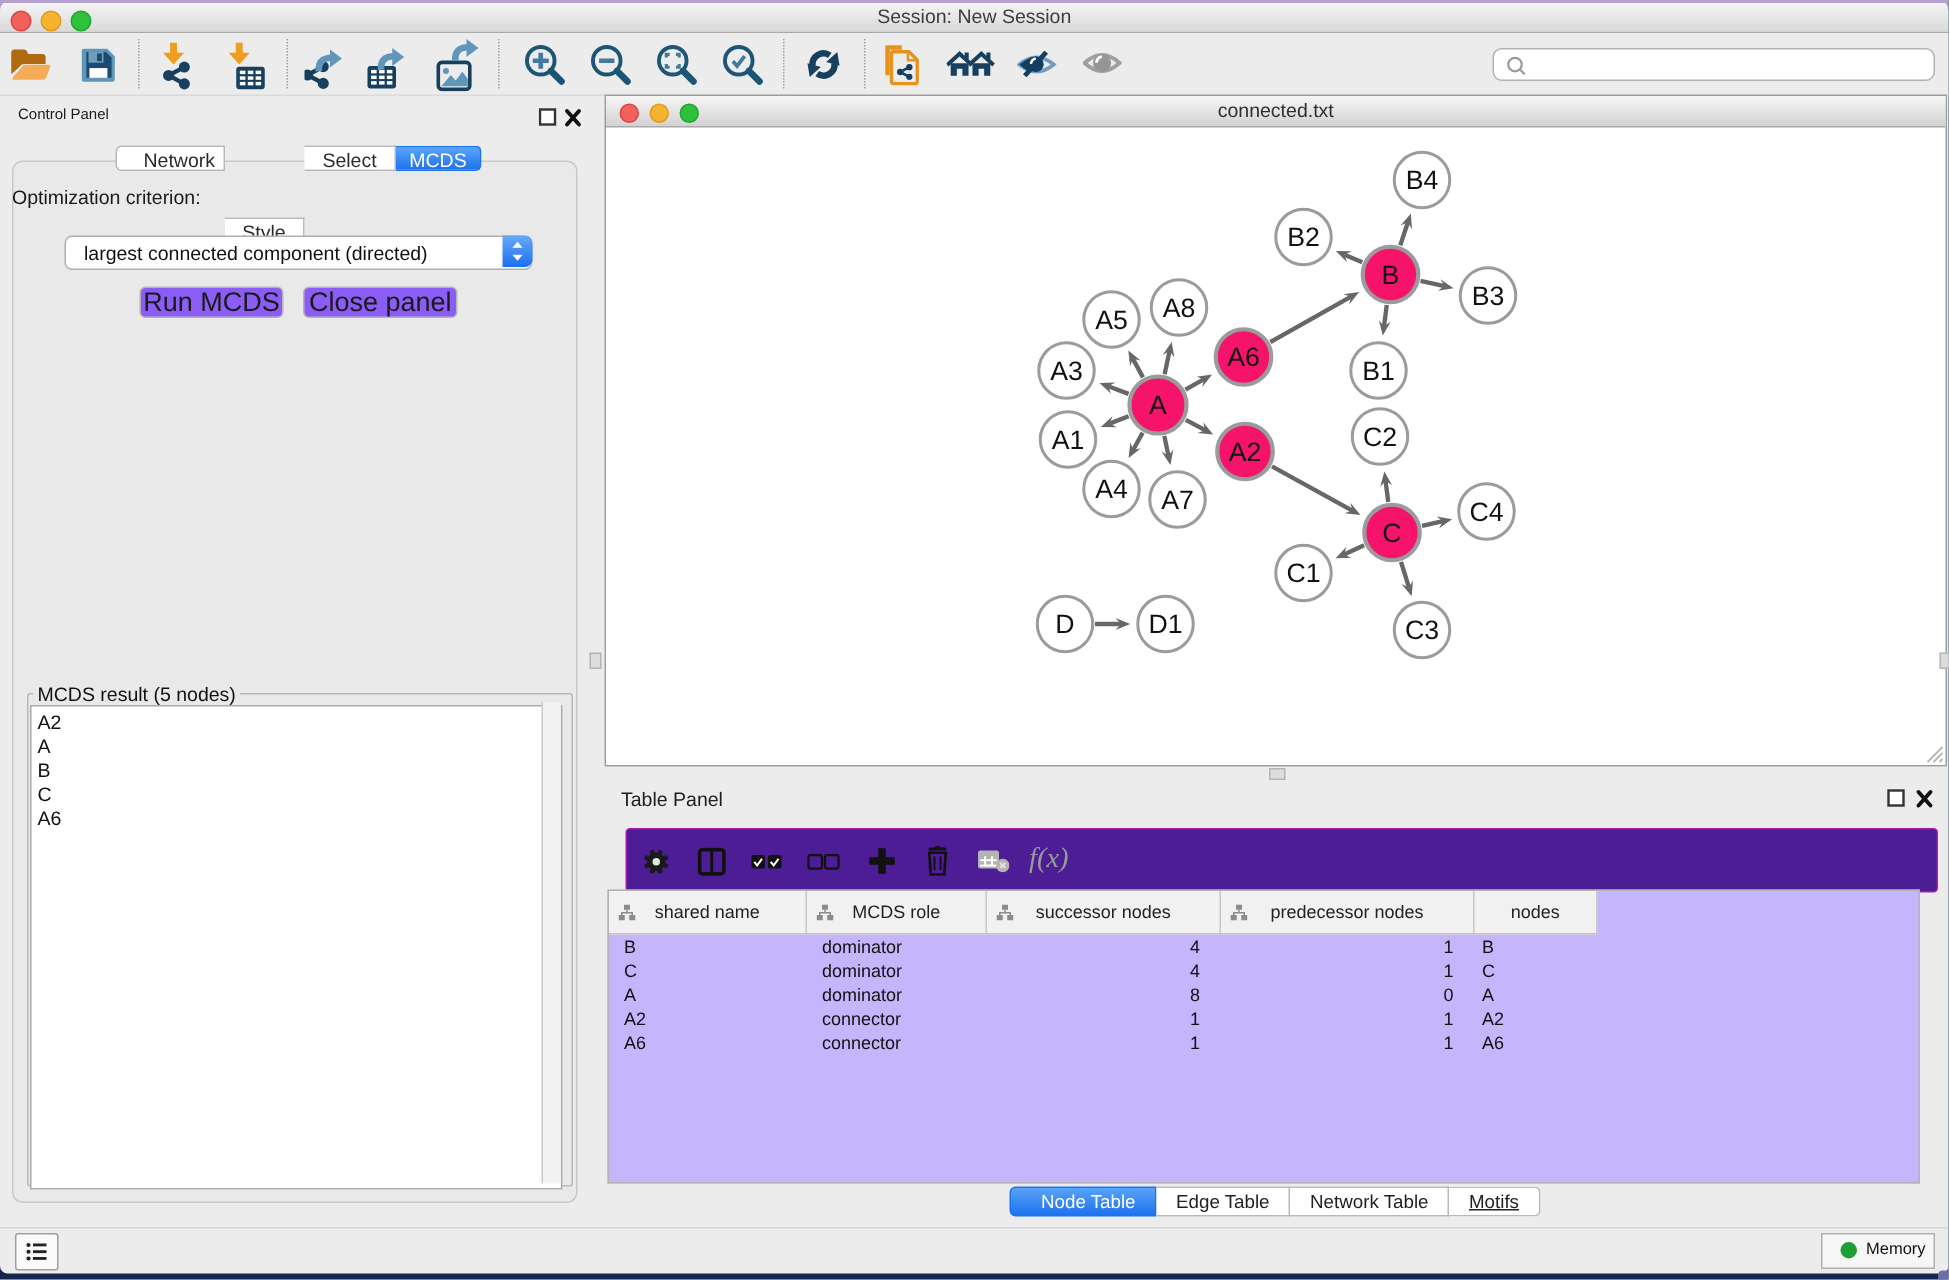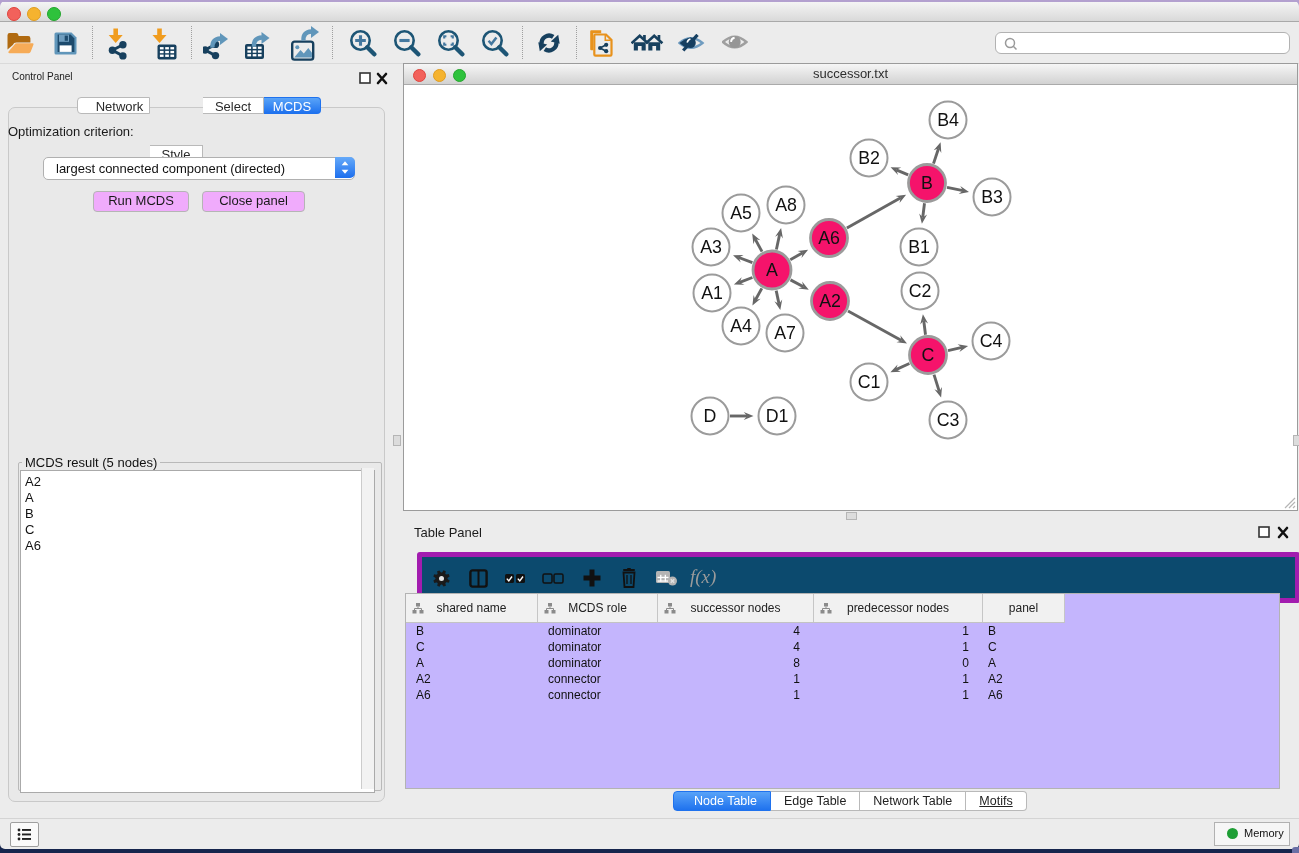--- a/index.html
+++ b/index.html
@@ -28,38 +28,38 @@
   box-sizing:border-box;text-align:center;}
 .tabrow .tab:first-child{border-left:1px solid #b9b9b9;border-radius:4px 0 0 4px;}
 .tabrow .tab:last-child{border-radius:0 4px 4px 0;}
 .tabrow .tab.sel{background:linear-gradient(#5aa4f8,#1f72ee);color:#fff;border-color:#1f72ee;}
 #optlabel{position:absolute;left:8px;top:124px;width:349px;text-align:left;font-size:13px;color:#1a1a1a;}
 #dropdown{position:absolute;left:43px;top:157px;width:310px;height:21px;background:#fff;
   border:1px solid #b0b0b0;border-radius:5px;font-size:13px;color:#111;line-height:21px;}
 #dropdown span{padding-left:12px;}
 #ddbtn{position:absolute;right:-1px;top:-1px;width:20px;height:21px;border-radius:0 5px 5px 0;
   background:linear-gradient(#66aaf9,#1d6fee);}
-.btn{position:absolute;top:191px;height:19px;background:#f0abfc;border:1px solid #b5b5b5;border-radius:4px;
-  font-size:13px;color:#1a1a1a;text-align:center;line-height:18px;}
+.btn{position:absolute;top:191px;height:19px;background:#8b5cf6;border:1px solid #b5b5b5;border-radius:4px;
+  font-size:18px;color:#1a1a1a;text-align:center;line-height:18px;}
 
 #grpBox{position:absolute;left:18px;top:462px;width:362px;height:327px;border:1px solid #b9b9b9;border-radius:2px;}
 #grpLabel{position:absolute;left:22px;top:455px;background:#e9e9e9;padding:0 3px;font-size:13px;color:#111;}
 #mcdsList{position:absolute;left:20px;top:470px;width:353px;height:318px;background:#fff;border:1px solid #aaa;padding-top:3px;}
 #mcdsList .item{font-size:13px;color:#111;padding-left:4px;height:16px;line-height:16px;}
 #listSB{position:absolute;right:0px;top:-3px;width:12px;height:321px;background:#f2f2f2;
   border-left:1px solid #ccc;}
 #iframe{position:absolute;left:403px;top:63px;width:893px;height:446px;background:#fff;border:1px solid #9b9b9b;}
 #ititle{position:absolute;left:0;top:0;width:100%;height:20px;
   background:linear-gradient(#f6f6f6,#d2d2d2);border-bottom:1px solid #aaa;}
 #ititle .tl{position:absolute;top:5px;width:11px;height:11px;border-radius:50%;}
 #ititletext{position:absolute;top:2px;left:0;width:100%;text-align:center;font-size:13px;color:#2e2e2e;}
 
 #tpHeader{position:absolute;left:414px;top:525px;font-size:13px;color:#1c1c1c;}
-#tpToolbar{position:absolute;left:417px;top:552px;width:873px;height:41px;background:#0c4a6e;
-  border:5px solid #a21caf;border-radius:3px;}
+#tpToolbar{position:absolute;left:417px;top:552px;width:873px;height:41px;background:#4c1d95;
+  border:1px solid #a21caf;border-radius:3px;}
 #tbl{position:absolute;left:405px;top:593px;width:873px;height:194px;background:#c4b5fd;border:1px solid #b3b3b3;text-decoration:underline;}
 #tblhead{position:absolute;left:0;top:0;height:28px;width:659px;background:#f1f1f1;border-bottom:1px solid #c3c3c3;display:flex;}
 .hcell{position:relative;height:28px;border-right:1px solid #c6c6c6;font-size:12px;color:#222;
   display:flex;align-items:center;justify-content:center;box-sizing:border-box;}
 .hico{position:absolute;left:6px;top:9px;}
 .trow{position:absolute;font-size:12px;color:#111;height:16px;line-height:16px;width:100%;}
 .tcell{position:absolute;}
 
 #btabs{position:absolute;left:673px;top:791px;height:20px;display:flex;font-size:12.5px;color:#222;}
 #btabs .tab{background:#fff;border:1px solid #b9b9b9;border-left:none;height:18px;line-height:18px;padding:0 13px;}
@@ -77,20 +77,21 @@
 <body>
 <div class="abs" style="left:0;top:0;width:12px;height:12px;background:#b3a0cf;"></div>
 <div class="abs" style="left:1287px;top:0;width:12px;height:12px;background:#b3a0cf;"></div>
 <div id="appwin"></div>
 <div class="abs" style="left:1292px;top:847px;width:7px;height:6px;background:#6a6fa5;z-index:70;border-radius:3px 0 0 0;"></div>
 <div id="deskTop"></div>
 <div id="titlebar">
   <div class="tl" style="left:7px;background:#f2615b;border:0.5px solid #e0443d;"></div>
   <div class="tl" style="left:27px;background:#f5b32f;border:0.5px solid #e09c1f;"></div>
   <div class="tl" style="left:47px;background:#2ec23c;border:0.5px solid #24a52e;"></div>
+  <div id="titletext">Session: New Session</div>
 </div>
 <div id="toolbar">
 <svg class="abs" style="left:7px;top:10px;" width="28" height="24" viewBox="0 0 28 24">
       <path d="M0.5,17.5 V3.2 q0,-2.2 2.2,-2.2 h6.3 q1.6,0 2.1,1.3 l0.6,1.7 h9.5 q2.2,0 2.2,2.2 v4.4 h-14 q-2.6,0 -3.6,2.3 Z" fill="#b06a10"></path>
       <path d="M7.6,12.6 q0.6,-1.4 2.1,-1.4 h15.7 q1.5,0 1.1,1.4 l-2.8,7.2 q-0.5,1.4 -2,1.4 H2.4 q-1.5,0 -1,-1.4 Z" fill="#f6ab57"></path>
     </svg>
 <svg class="abs" style="left:54px;top:10px;" width="23" height="23" viewBox="0 0 23 23">
       <path d="M2,0.5 H17.5 L22.5,5.5 V21 q0,1.5 -1.5,1.5 H2 q-1.5,0 -1.5,-1.5 V2 q0,-1.5 1.5,-1.5 Z" fill="#6096ba"></path>
       <path d="M3.6,2.6 H16.6 L20.4,6.4 V19.9 H3.6 Z" fill="#1d4b6d"></path>
       <rect x="5" y="2.6" width="10" height="7.2" fill="#6f9dbe"></rect>
@@ -254,21 +255,21 @@
 </div>
 
 <div id="iframe">
 <svg class="abs" style="left:0;top:0;" width="9" height="9" viewBox="0 0 9 9">
       <path d="M0,0 H9 L0,9 Z" fill="#4a7dd6"></path>
     </svg>
   <div id="ititle">
     <div class="tl" style="left:9px;background:#f2615b;border:0.5px solid #e0443d;"></div>
     <div class="tl" style="left:29px;background:#f5b32f;border:0.5px solid #e09c1f;"></div>
     <div class="tl" style="left:49px;background:#2ec23c;border:0.5px solid #24a52e;"></div>
-    <div id="ititletext">successor.txt</div>
+    <div id="ititletext">connected.txt</div>
   </div>
   <svg class="abs" style="left:0;top:0px;" width="891" height="445" viewBox="0 0 891 445">
 <line x1="348.4" y1="213.5" x2="335.7" y2="218.4" stroke="#676767" stroke-width="2.9"></line>
 <path d="M329.9,220.6 L337.7,213.3 L335.7,218.4 L340.5,220.8 Z" fill="#676767"></path>
 <line x1="348.4" y1="198.6" x2="334.8" y2="193.5" stroke="#676767" stroke-width="2.9"></line>
 <path d="M329.0,191.3 L339.6,191.0 L334.8,193.5 L336.7,198.5 Z" fill="#676767"></path>
 <line x1="357.8" y1="224.4" x2="351.4" y2="236.0" stroke="#676767" stroke-width="2.9"></line>
 <path d="M348.4,241.4 L349.6,230.9 L351.4,236.0 L356.6,234.8 Z" fill="#676767"></path>
 <line x1="358.0" y1="187.6" x2="351.2" y2="175.1" stroke="#676767" stroke-width="2.9"></line>
 <path d="M348.2,169.6 L356.4,176.3 L351.2,175.1 L349.4,180.2 Z" fill="#676767"></path>
@@ -424,21 +425,21 @@
             <rect x="0.5" y="7" width="4" height="3.5" fill="#8b8b8b"></rect>
             <rect x="7.5" y="7" width="4" height="3.5" fill="#8b8b8b"></rect>
             <path d="M6,3.5 V5.5 M2.5,7 V5.5 H9.5 V7" stroke="#8b8b8b" stroke-width="1" fill="none"></path>
           </svg></span>successor nodes</div>
     <div class="hcell" style="width:169px;"><span class="hico"><svg width="12" height="11" viewBox="0 0 12 11">
             <rect x="4" y="0" width="4" height="3.5" fill="#8b8b8b"></rect>
             <rect x="0.5" y="7" width="4" height="3.5" fill="#8b8b8b"></rect>
             <rect x="7.5" y="7" width="4" height="3.5" fill="#8b8b8b"></rect>
             <path d="M6,3.5 V5.5 M2.5,7 V5.5 H9.5 V7" stroke="#8b8b8b" stroke-width="1" fill="none"></path>
           </svg></span>predecessor nodes</div>
-    <div class="hcell" style="width:82px;">panel</div>
+    <div class="hcell" style="width:82px;">nodes</div>
   </div>
   <div class="trow" style="top:29px;">
       <span class="tcell" style="left:10px;">B</span>
       <span class="tcell" style="left:142px;">dominator</span>
       <span class="tcell" style="left:250px;width:144px;text-align:right;">4</span>
       <span class="tcell" style="left:408px;width:155px;text-align:right;">1</span>
       <span class="tcell" style="left:582px;">B</span>
     </div>
 <div class="trow" style="top:45px;">
       <span class="tcell" style="left:10px;">C</span>

